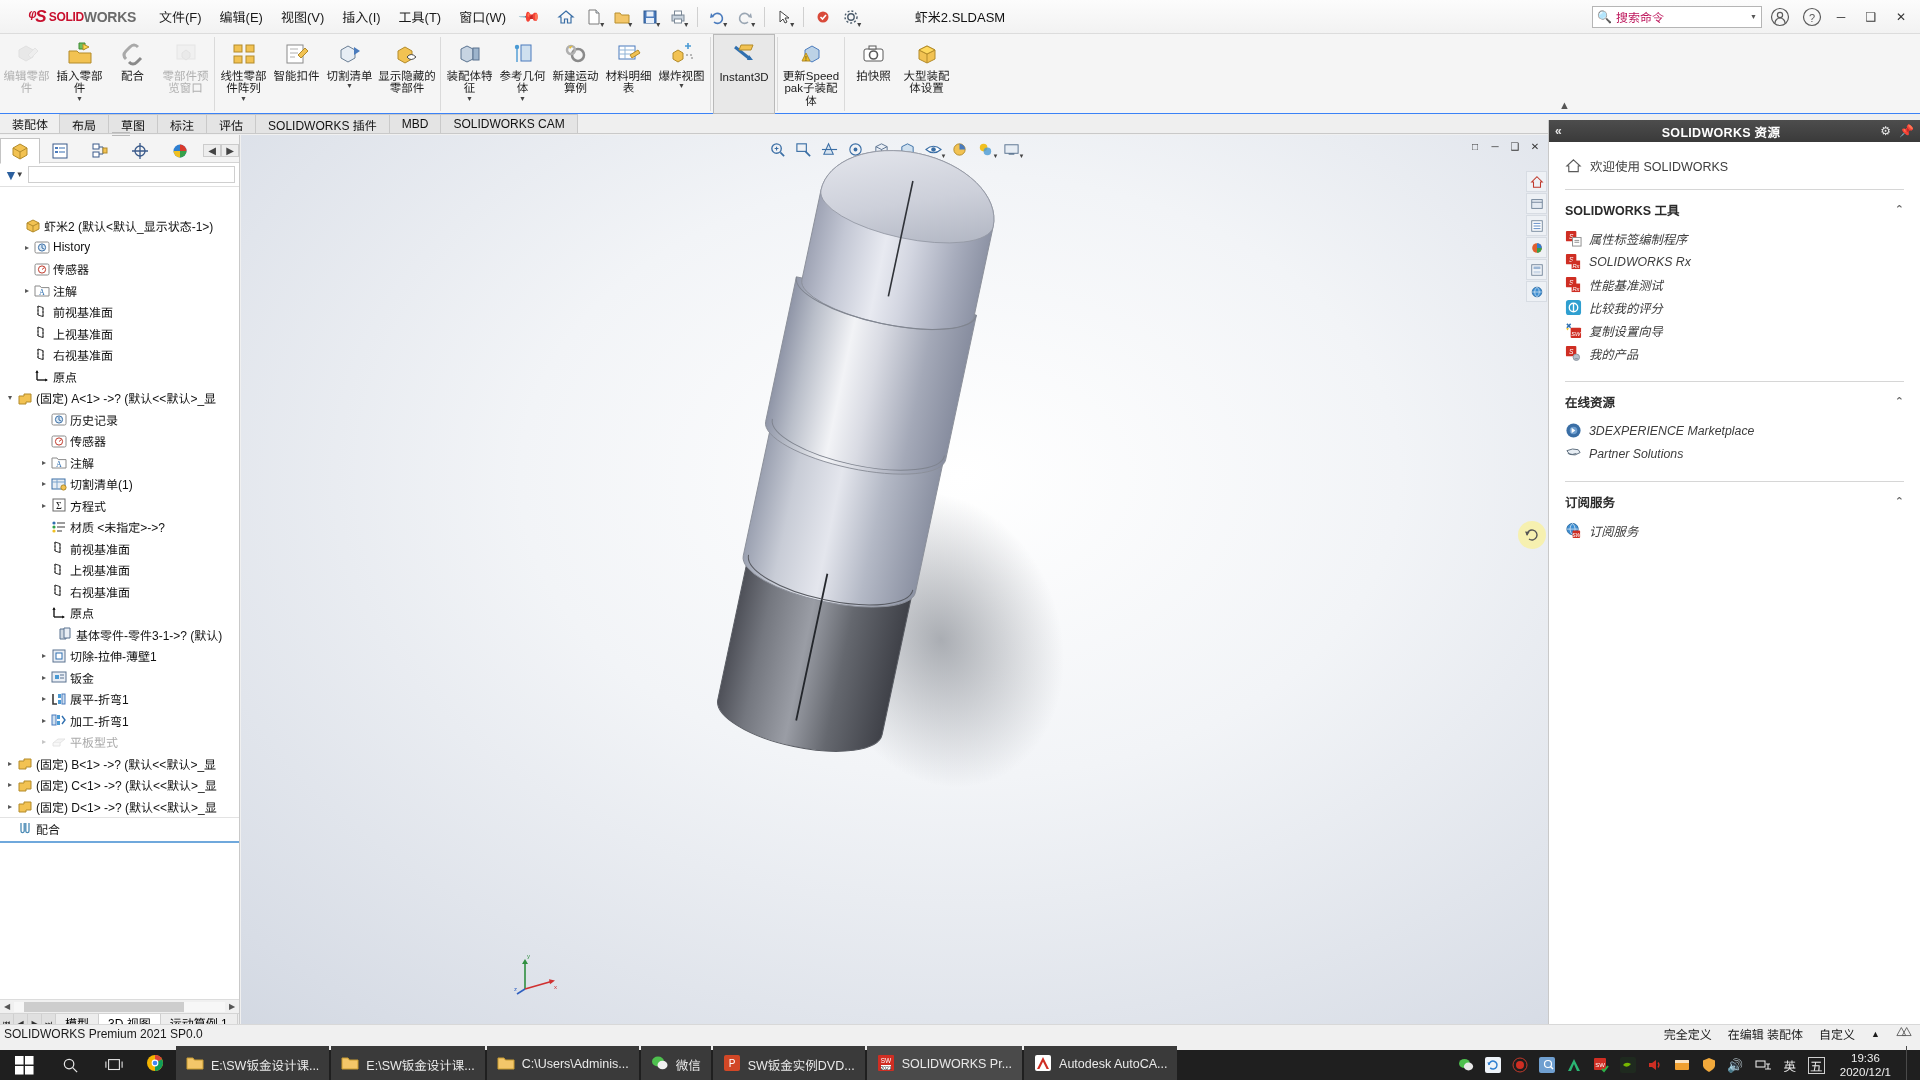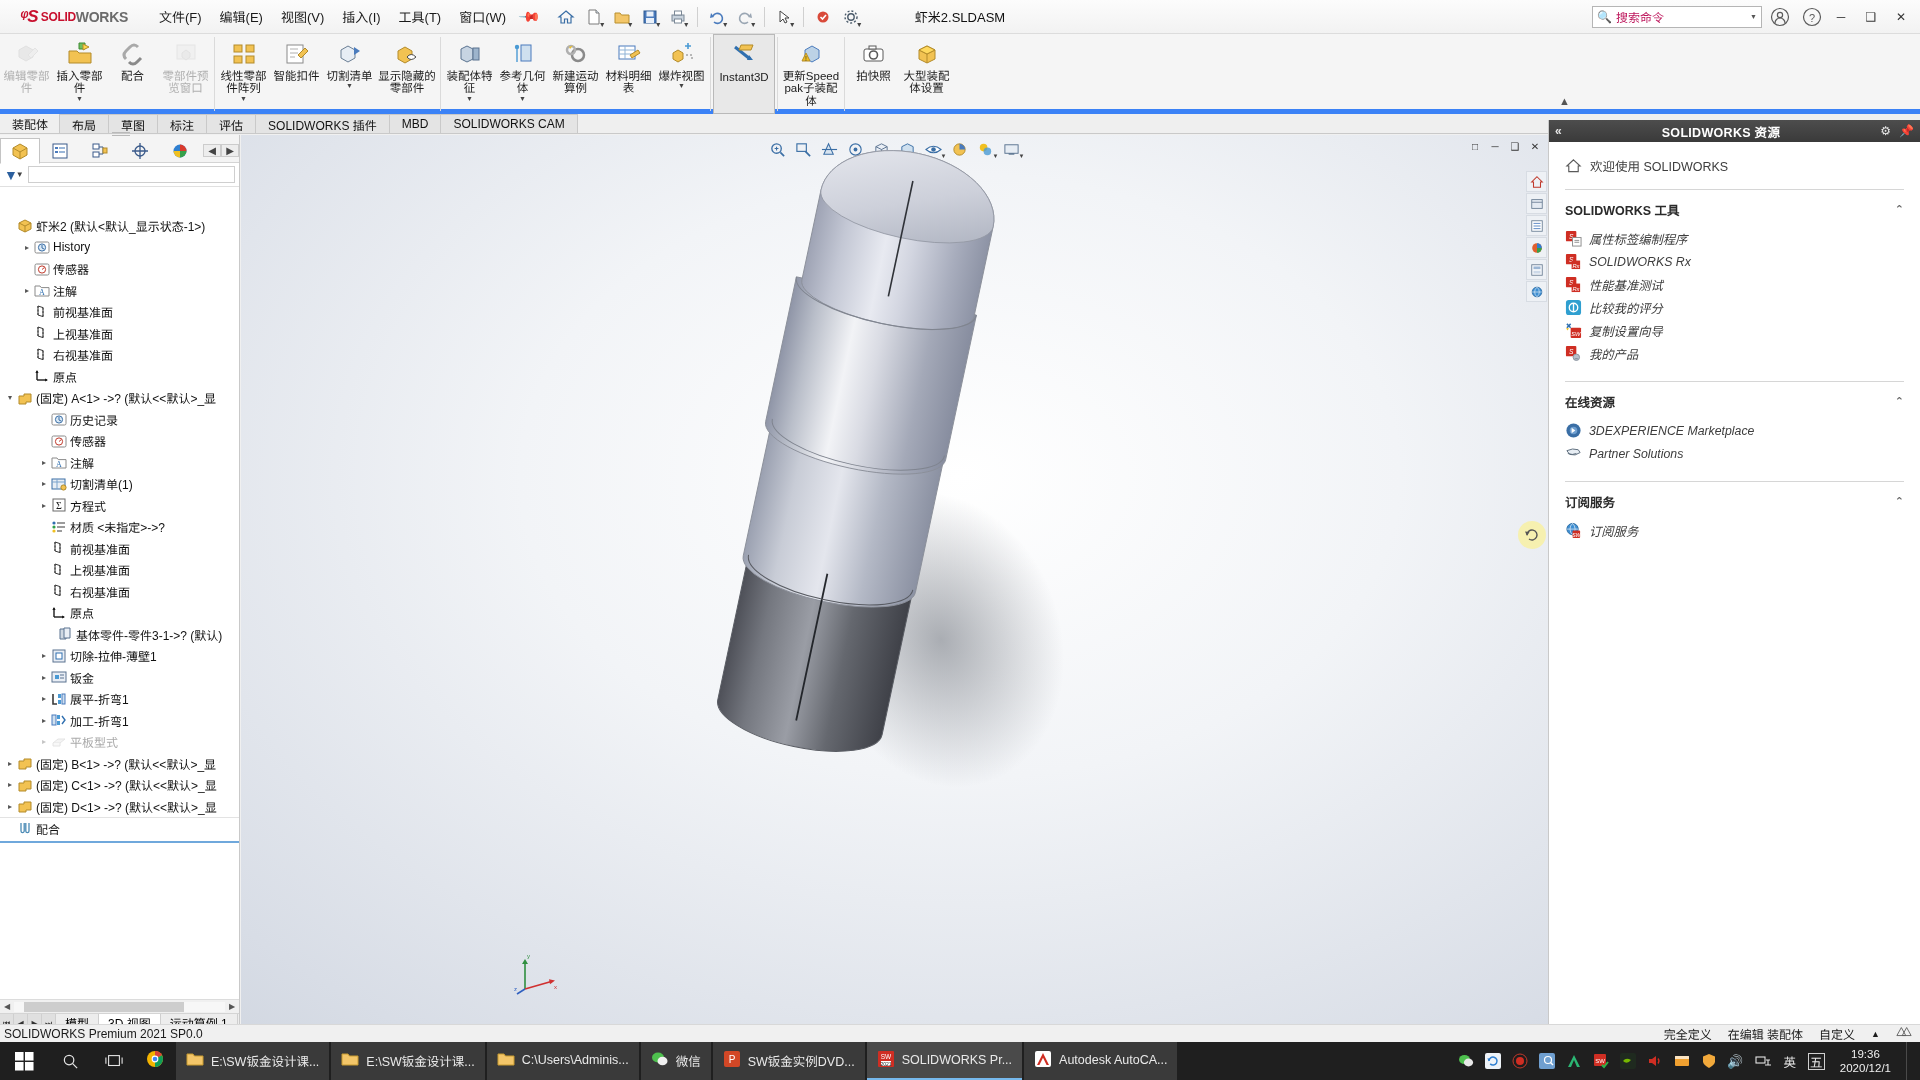--- a/index.html
+++ b/index.html
@@ -13,21 +13,21 @@
   }
   .app { position: relative; width: 1920px; height: 1080px; }
 
   
   .titlebar {
     position: absolute; top: 0; left: 0; width: 1920px; height: 34px;
     background: linear-gradient(to bottom,#fcfcfc,#f2f2f2);
     border-bottom: 1px solid #dcdcdc;
     display: flex; align-items: center;
   }
-  .sw-logo { display: flex; align-items: center; padding-left: 20px; width: 140px; }
+  .sw-logo { display: flex; align-items: center; padding-left: 28px; width: 140px; }
   .sw-logo .ds { color: #c8102e; font-weight: bold; font-size: 17px; letter-spacing: -1px; font-style: italic;}
   .sw-logo .solid { color: #c8102e; font-weight: bold; font-size: 12px; margin-left: 3px; letter-spacing: -0.3px;}
   .sw-logo .works { color: #6b6b6b; font-weight: bold; font-size: 14px; letter-spacing: -0.3px;}
   .menubar { display: flex; align-items: center; height: 34px; margin-left: 10px; }
   .menubar .mi {
     padding: 4px 9px; font-size: 13px; color: #1a1a1a; cursor: default;
     white-space: nowrap;
   }
   .pin-icon { margin-left: 6px; color: #5a5a5a; font-size: 14px; transform: rotate(45deg); }
   .tb-icons { display: flex; align-items: center; gap: 2px; margin-left: 14px; }
@@ -52,21 +52,21 @@
   .circ-btn {
     width: 28px; height: 28px; margin-left: 4px; display:flex; align-items:center; justify-content:center;
     color: #4a4a4a;
   }
   .circ-btn svg { display:block; }
   .winbtn { width: 30px; height: 30px; display:flex; align-items:center; justify-content:center; color:#333; font-size:12px;}
 
   
   .ribbon {
     position: absolute; top: 34px; left: 0; width: 1920px; height: 80px;
-    background: #f5f5f5; border-bottom: 5px solid #3b82f6;
+    background: #f5f5f5; border-bottom: 1px solid #3b82f6;
   }
   .ribbon-inner { display: flex; align-items: stretch; height: 80px; width: 1478px; }
   .rbtn {
     width: 53px; display: flex; flex-direction: column; align-items: center;
     padding-top: 5px; cursor: default; position: relative;
   }
   .rbtn.wide { width: 62px; }
   .rbtn.active { background: #e8e8e8; border: 1px solid #b9b9b9; }
   .rbtn .gico { width: 30px; height: 30px; display:flex; align-items:center; justify-content:center; }
   .rbtn .rlbl {
@@ -197,22 +197,22 @@
   .statusbar {
     position:absolute; left:0; right:0; bottom: 38px; height: 18px;
     background:#f0f0f0; border-top:1px solid #d8d8d8;
     display:flex; align-items:center; font-size: 12px; color:#1a1a1a;
   }
   .statusbar .sb-left { padding-left: 4px; }
   .statusbar .sb-right { margin-left:auto; display:flex; align-items:center; gap: 16px; padding-right: 8px;}
 
   
   .taskbar {
-    position:absolute; left:0; right:0; bottom:0; height: 38px;
-    background:#1f1f1f; display:flex; align-items:flex-start;
+    position:absolute; left:0; right:0; bottom:0; height: 30px;
+    background:#1f1f1f; display:flex; align-items:center;
   }
   .tb-start { width:48px; height:38px; display:flex;align-items:center;justify-content:center;}
   .tb-search, .tb-taskview { width:44px; height:38px; display:flex;align-items:center;justify-content:center; color:#e6e6e6;}
   .tb-app {
     height:38px; display:flex; align-items:center; gap:7px; padding: 0 10px;
     color:#e9e9e9; font-size:12.5px; min-width: 40px; border-bottom: 2px solid transparent;
   }
   .tb-app.grouped { background:#3a3a3a; margin-right:2px; }
   .tb-app.active { background:#4a4a4a; border-bottom:2px solid #76b9ed;}
   .tb-app .lbl { white-space:nowrap; overflow:hidden; text-overflow:ellipsis; max-width: 112px;}
@@ -585,21 +585,21 @@
         <span>▶</span>
       </div>
     </div>
     <div class="lp-filter">
       <span class="filter-icon">▼</span>
       <span style="font-size:8px;color:#444;margin-left:-2px;">▼</span>
       <div class="filter-input"></div>
     </div>
 
     <div class="tree" id="tree">
-        <div class="trow" style="padding-left: 4px;">
+        <div class="trow" style="padding-left: 12px;">
           <span class="tw"></span>
           <span class="tico">
             <svg width="16" height="16" viewBox="0 0 16 16">
               <path d="M2 5 l6-3 6 3 v6 l-6 3 -6-3Z" fill="#f2c252" stroke="#b38b2a"></path>
               <path d="M2 5 l6 3 6-3 M8 8 v6" fill="none" stroke="#b38b2a"></path>
             </svg>
           </span>
           <span class="tlbl">虾米2  (默认&lt;默认_显示状态-1&gt;)</span>
         </div>
         <div class="trow" style="padding-left: 21px;">

